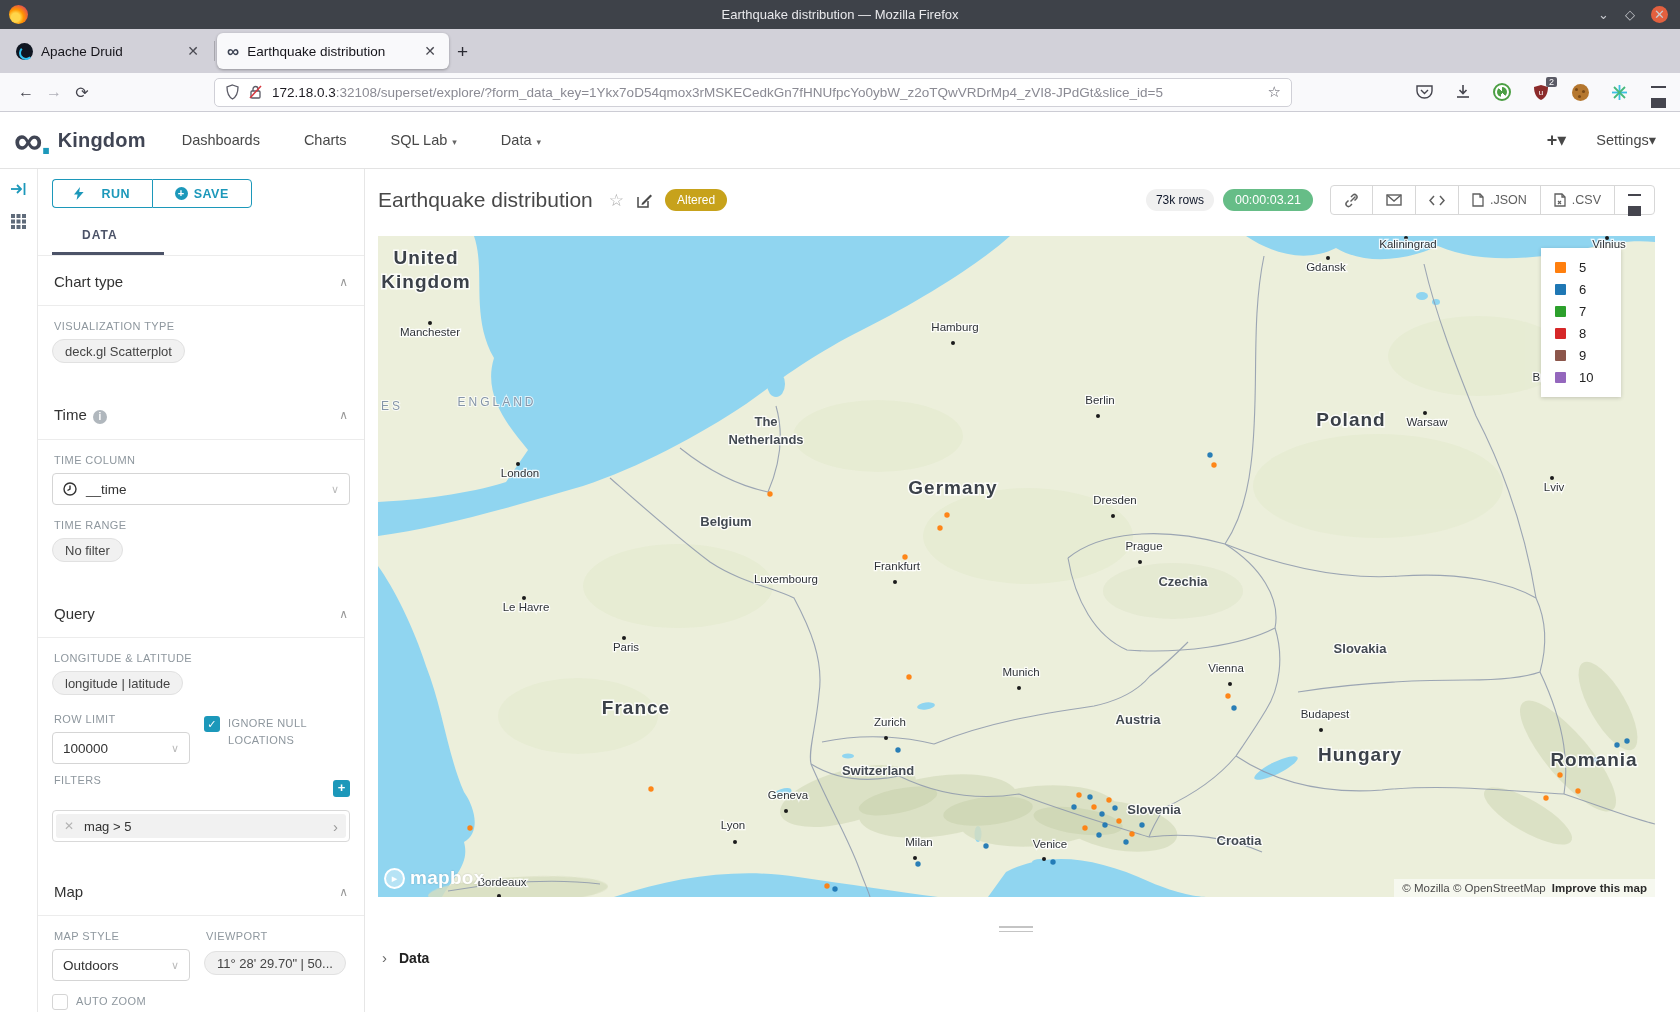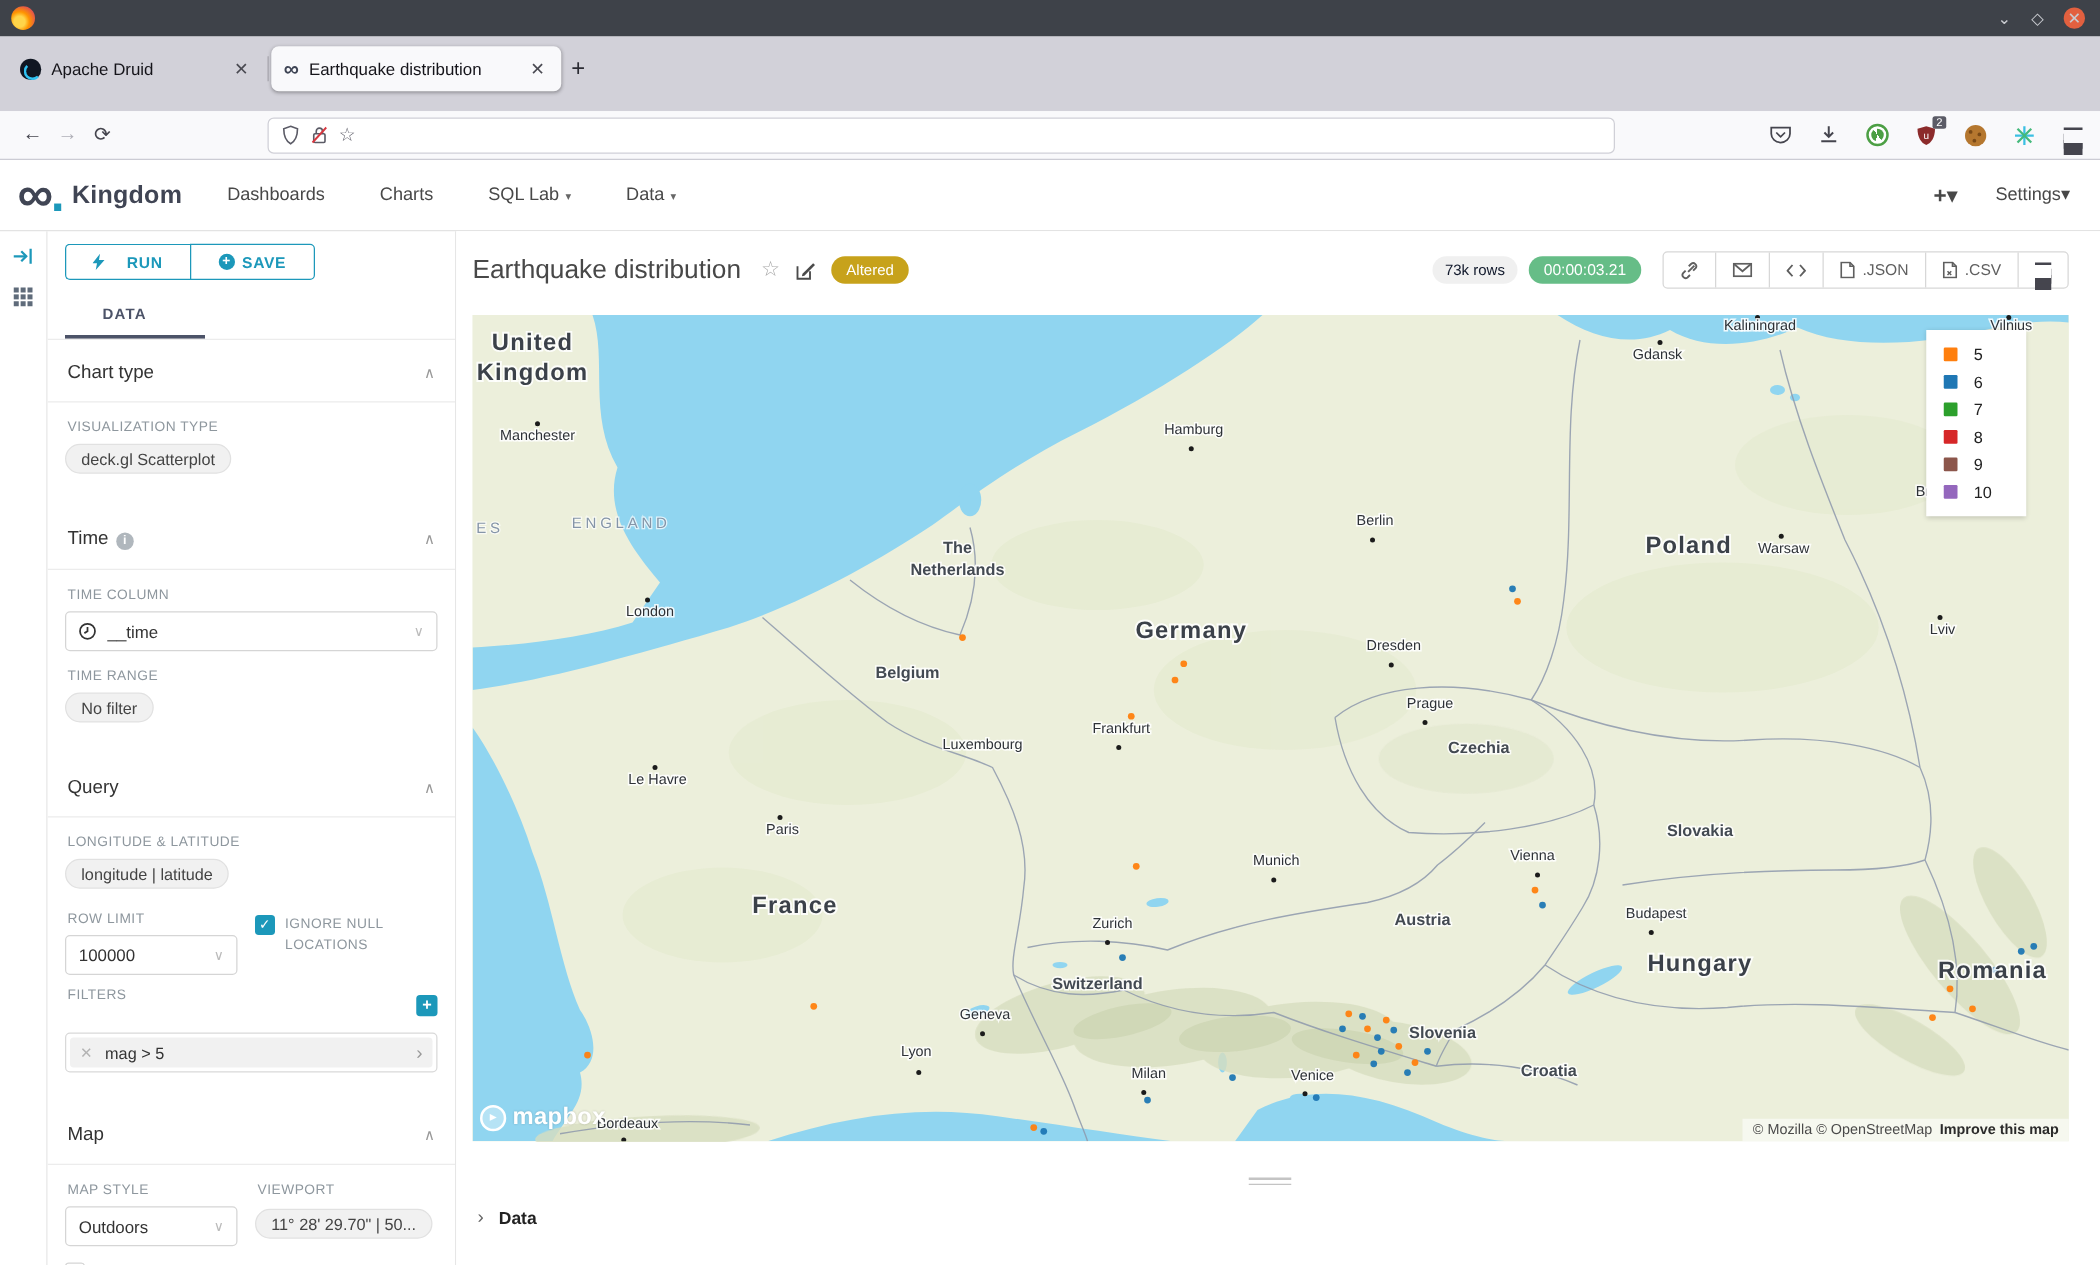--- a/index.html
+++ b/index.html
@@ -9,21 +9,21 @@
 
   
   .titlebar { height:29px; background:#3e4249; display:flex; align-items:center; color:#e9e9ec; position:relative; }
   .ff-logo { width:19px; height:19px; border-radius:50%; margin-left:9px;
     background:radial-gradient(circle at 35% 65%, #ffd54a 0 25%, #ff9500 45%, #e3554a 75%, #b5366c 100%); }
   .tb-title { position:absolute; left:0; right:0; text-align:center; font-size:13px; }
   .win-controls { margin-left:auto; display:flex; align-items:center; gap:16px; padding-right:12px; z-index:2; }
   .win-controls .wc { color:#c9cbd0; font-size:13px; cursor:default; }
   .wc-close { width:17px; height:17px; border-radius:50%; background:#e2603f; color:#fff; font-size:11px; line-height:17px; text-align:center; }
 
-  .tabstrip { height:60px; background:#d2d1d9; display:flex; align-items:flex-end; padding:12px 6px; }
+  .tabstrip { height:44px; background:#d2d1d9; display:flex; align-items:flex-end; padding:0 6px; }
   .tab { display:flex; align-items:center; height:36px; margin-bottom:4px; padding:0 10px; border-radius:6px; width:206px; font-size:13.5px; color:#15141a; }
   .tab.inactive { background:transparent; }
   .tab.active { background:#f9f9fb; box-shadow:0 1px 3px rgba(0,0,0,.3); width:232px; }
   .tab .tab-label { flex:1; white-space:nowrap; overflow:hidden; margin:0 8px; }
   .tab .tab-close { color:#4a4a52; font-size:14px; padding:0 3px; }
   .tab-sep { width:1px; height:20px; background:#a9a8b0; margin:0 2px 12px 2px; }
   .favicon-druid { width:17px; height:17px; border-radius:50%; background:#101622; position:relative; flex:none; }
   .favicon-druid::after { content:""; position:absolute; left:3px; top:3px; width:10px; height:10px; border:2px solid #31c3f3; border-right-color:transparent; border-top-color:transparent; border-radius:50%; }
   .favicon-ss { color:#3e4454; font-weight:bold; font-size:17px; line-height:17px; flex:none; }
   .newtab-btn { font-size:19px; color:#2b2b33; margin:0 0 10px 8px; }
@@ -132,20 +132,21 @@
 
   .icon-svg { display:block; }
 </style>
 </head>
 <body>
 
 <div class="app">
 
   <div class="titlebar">
     <div class="ff-logo"></div>
+    <div class="tb-title">Earthquake distribution — Mozilla Firefox</div>
     <div class="win-controls">
       <span class="wc">⌄</span>
       <span class="wc">◇</span>
       <span class="wc wc-close">✕</span>
     </div>
   </div>
 
   <div class="tabstrip">
     <div class="tab inactive">
       <span class="favicon-druid"></span>
@@ -167,20 +168,21 @@
     <span class="nav-ic">⟳</span>
     <div class="urlbar">
       <svg class="icon-svg" width="15" height="16" viewBox="0 0 15 16">
         <path d="M7.5 1 L13 3 C13 9 11 13 7.5 15 C4 13 2 9 2 3 Z" fill="none" stroke="#5b5b66" stroke-width="1.3"></path>
       </svg>
       <svg class="icon-svg" width="15" height="16" viewBox="0 0 15 16" style="margin-left:8px">
         <rect x="3" y="7" width="9" height="7" rx="1" fill="none" stroke="#5b5b66" stroke-width="1.3"></rect>
         <path d="M5 7 V5 a2.5 2.5 0 0 1 5 0 V7" fill="none" stroke="#5b5b66" stroke-width="1.3"></path>
         <line x1="2" y1="14" x2="13" y2="2" stroke="#d7373f" stroke-width="1.5"></line>
       </svg>
+      <span class="url-text"><span class="url-host">172.18.0.3</span><span class="url-rest">:32108/superset/explore/?form_data_key=1Ykx7oD54qmox3rMSKECedkGn7fHNUfpcYo0ybW_z2oTQwVRDrMp4_zVI8-JPdGt&amp;slice_id=5</span></span>
       <span class="url-star">☆</span>
     </div>
     <div class="toolbar-icons">
       <span class="ticon">
         <svg width="17" height="16" viewBox="0 0 17 16">
             <path d="M1 2 h15 v5 a7.5 7 0 0 1 -15 0 Z" fill="none" stroke="#45454e" stroke-width="1.4"></path>
             <polyline points="5,6 8.5,9.5 12,6" fill="none" stroke="#45454e" stroke-width="1.4"></polyline>
           </svg>
       </span>
       <span class="ticon">

